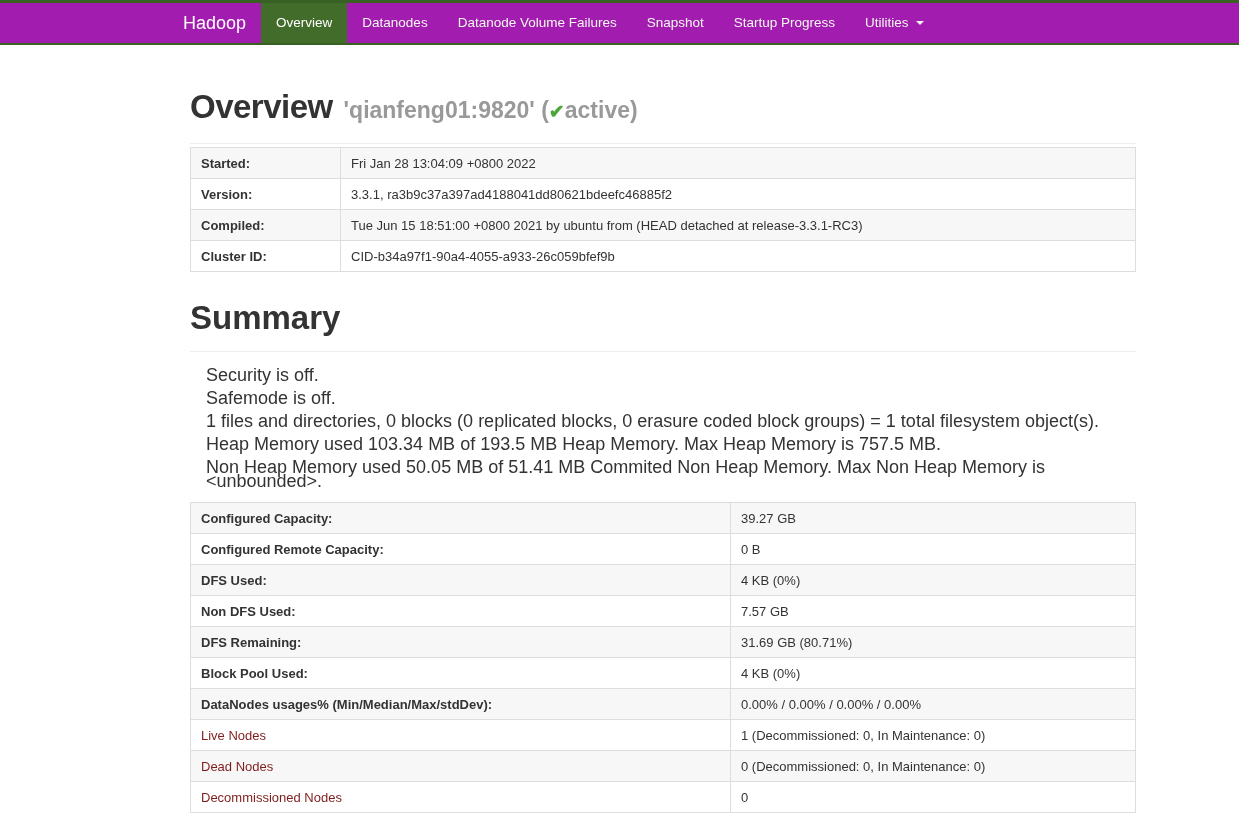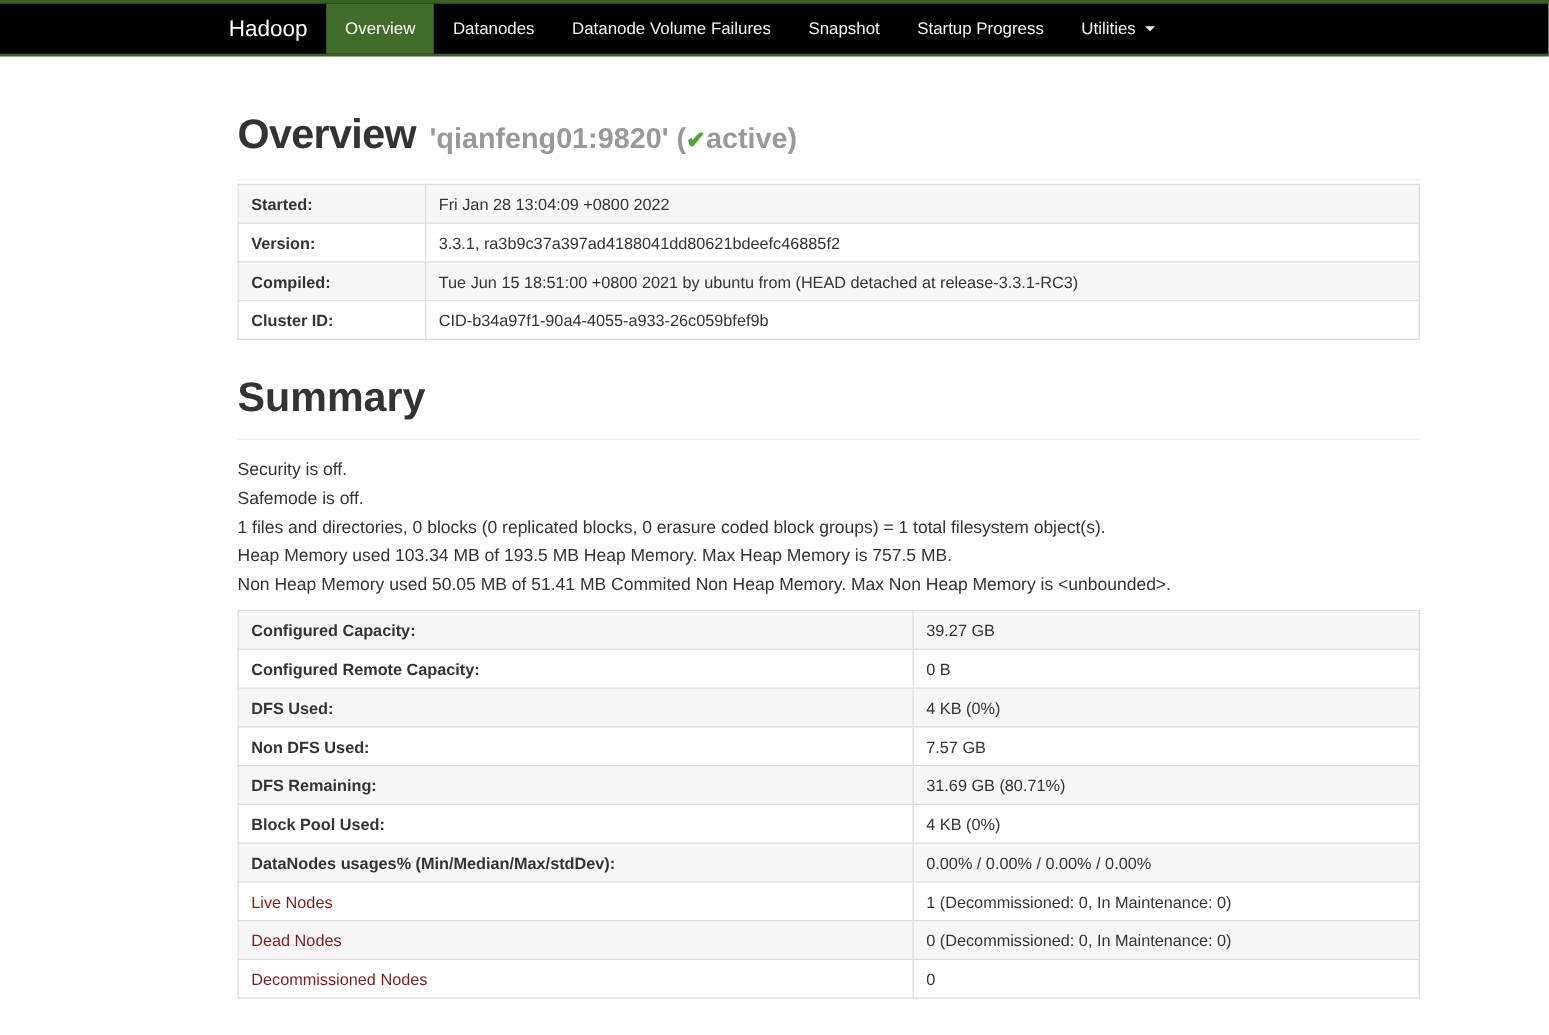--- a/index.html
+++ b/index.html
@@ -6,21 +6,21 @@
   html, body { margin: 0; padding: 0; }
   body {
     width: 1239px; height: 828px; overflow: hidden;
     background: #fff; color: #333;
     font-family: "Liberation Sans", sans-serif;
   }
 
   
   .navbar {
     width: 100%; height: 45px;
-    background: #000000;
+    background: #a21caf;
     border-top: 3px solid #3a6124;
     border-bottom: 2px solid #3a6124;
     display: flex; align-items: stretch;
   }
   .navbar-inner {
     margin-left: 168px;
     display: flex; align-items: stretch;
   }
   .navbar-brand {
     color: #fff; font-size: 18px; line-height: 40px;
@@ -68,21 +68,21 @@
     height: 31px; font-weight: 400;
   }
   table.kv th { font-weight: 700; }
   table.kv tr:nth-child(odd) { background: #f7f7f7; }
   table.info th { width: 150px; }
   table.sum th { width: 540px; }
   a.tbl-link { color: #7f1d1d; text-decoration: none; font-weight: 400; cursor: pointer; }
 
   h1.section { font-size: 33px; font-weight: 700; margin: 27px 0 0 0; }
 
-  .para { font-size: 14px; margin: 0 0 9px 0; line-height: 14px; }
+  .para { font-size: 18px; margin: 0 0 9px 16px; line-height: 14px; }
   .paras { margin-bottom: 14px; }
 </style>
 </head>
 <body>
 
 <div class="navbar">
   <div class="navbar-inner">
     <div class="navbar-brand">Hadoop</div>
     <div class="nav-item active">
       <span>Overview</span>

